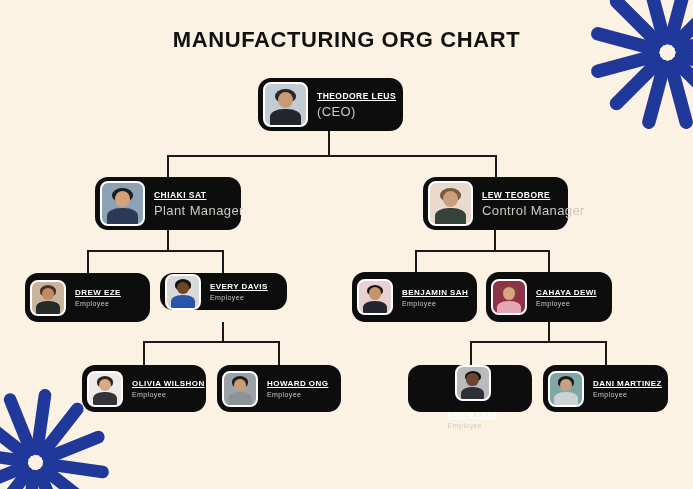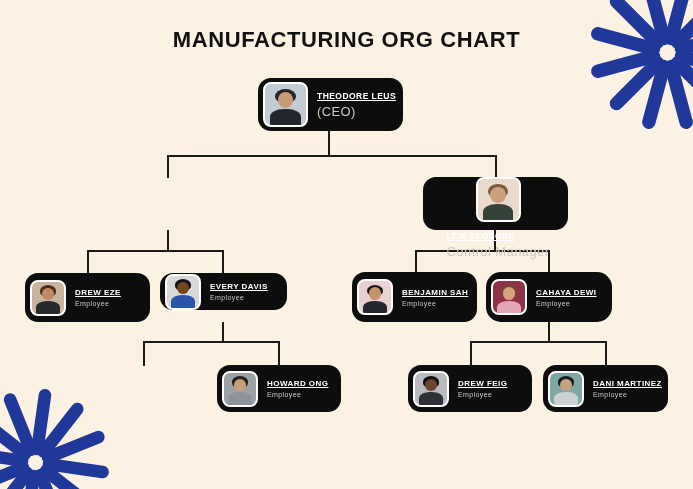--- a/index.html
+++ b/index.html
@@ -51,28 +51,28 @@
   .av-benjamin{--abg:#e9d0d3;--ahair:#161616;--askin:#c59468;--acloth:#23262e;}
   .av-cahaya  {--abg:#8e3247;--ahair:#7c4630;--askin:#d7a47f;--acloth:#e2a6b6;}
   .av-olivia  {--abg:#efeae6;--ahair:#2c2420;--askin:#d7aa88;--acloth:#34333b;}
   .av-howard  {--abg:#9ba1a4;--ahair:#23201d;--askin:#c89e77;--acloth:#8d9399;}
   .av-drew    {--abg:#babbbd;--ahair:#101010;--askin:#6d4530;--acloth:#2d3037;}
   .av-dani    {--abg:#7fa8a5;--ahair:#1c1c1c;--askin:#c7a181;--acloth:#ced1d3;}
 
   
   .c-theodore{left:258px;top:78px;width:145px;height:53px;}
   .c-chiaki  {left:95px;top:177px;width:146px;height:53px;}
-  .c-lew     {left:423px;top:177px;width:145px;height:53px;flex-direction:column;}
+  .c-lew     {left:423px;top:177px;width:145px;height:53px;}
   .c-chidi   {left:25px;top:273px;width:125px;height:49px;}
   .c-every   {left:160px;top:273px;width:127px;height:37px;}
   .c-benjamin{left:352px;top:272px;width:125px;height:50px;}
-  .c-cahaya  {left:486px;top:272px;width:126px;height:50px;border-radius:15px;}
+  .c-cahaya  {left:486px;top:272px;width:126px;height:50px;}
   .c-olivia  {left:82px;top:365px;width:124px;height:47px;}
   .c-howard  {left:217px;top:365px;width:124px;height:47px;}
-  .c-drew    {left:408px;top:365px;width:124px;height:47px;}
+  .c-drew    {left:408px;top:365px;width:124px;height:47px;flex-direction:column;}
   .c-dani    {left:543px;top:365px;width:125px;height:47px;}
 
   
   .burst{position:absolute;color:var(--accent);}
   .burst-tr{left:585px;top:-30px;width:165px;height:165px;}
   .burst-bl{left:-42px;top:385px;width:155px;height:155px;}
 </style>
 </head>
 <body>
 
@@ -110,20 +110,31 @@
         <i class="hair"></i>
         <i class="head"></i>
         <i class="torso"></i>
       </div>
     <div class="info">
       <div class="nm">THEODORE LEUS</div>
       <div class="role">(CEO)</div>
     </div>
   </div>
 
+  <div class="card lvl2 c-chiaki">
+    <div class="avatar av-chiaki">
+        <i class="hair"></i>
+        <i class="head"></i>
+        <i class="torso"></i>
+      </div>
+    <div class="info">
+      <div class="nm">CHIAKI SAT</div>
+      <div class="role">Plant Manager</div>
+    </div>
+  </div>
 
   <div class="card lvl2 c-lew">
     <div class="avatar av-lew">
         <i class="hair"></i>
         <i class="head"></i>
         <i class="torso"></i>
       </div>
     <div class="info">
       <div class="nm">LEW TEOBORE</div>
       <div class="role">Control Manager</div>
@@ -171,20 +182,31 @@
         <i class="hair"></i>
         <i class="head"></i>
         <i class="torso"></i>
       </div>
     <div class="info">
       <div class="nm">CAHAYA DEWI</div>
       <div class="role">Employee</div>
     </div>
   </div>
 
+  <div class="card lvl4 c-olivia">
+    <div class="avatar av-olivia">
+        <i class="hair"></i>
+        <i class="head"></i>
+        <i class="torso"></i>
+      </div>
+    <div class="info">
+      <div class="nm">OLIVIA WILSHON</div>
+      <div class="role">Employee</div>
+    </div>
+  </div>
 
   <div class="card lvl4 c-howard">
     <div class="avatar av-howard">
         <i class="hair"></i>
         <i class="head"></i>
         <i class="torso"></i>
       </div>
     <div class="info">
       <div class="nm">HOWARD ONG</div>
       <div class="role">Employee</div>

